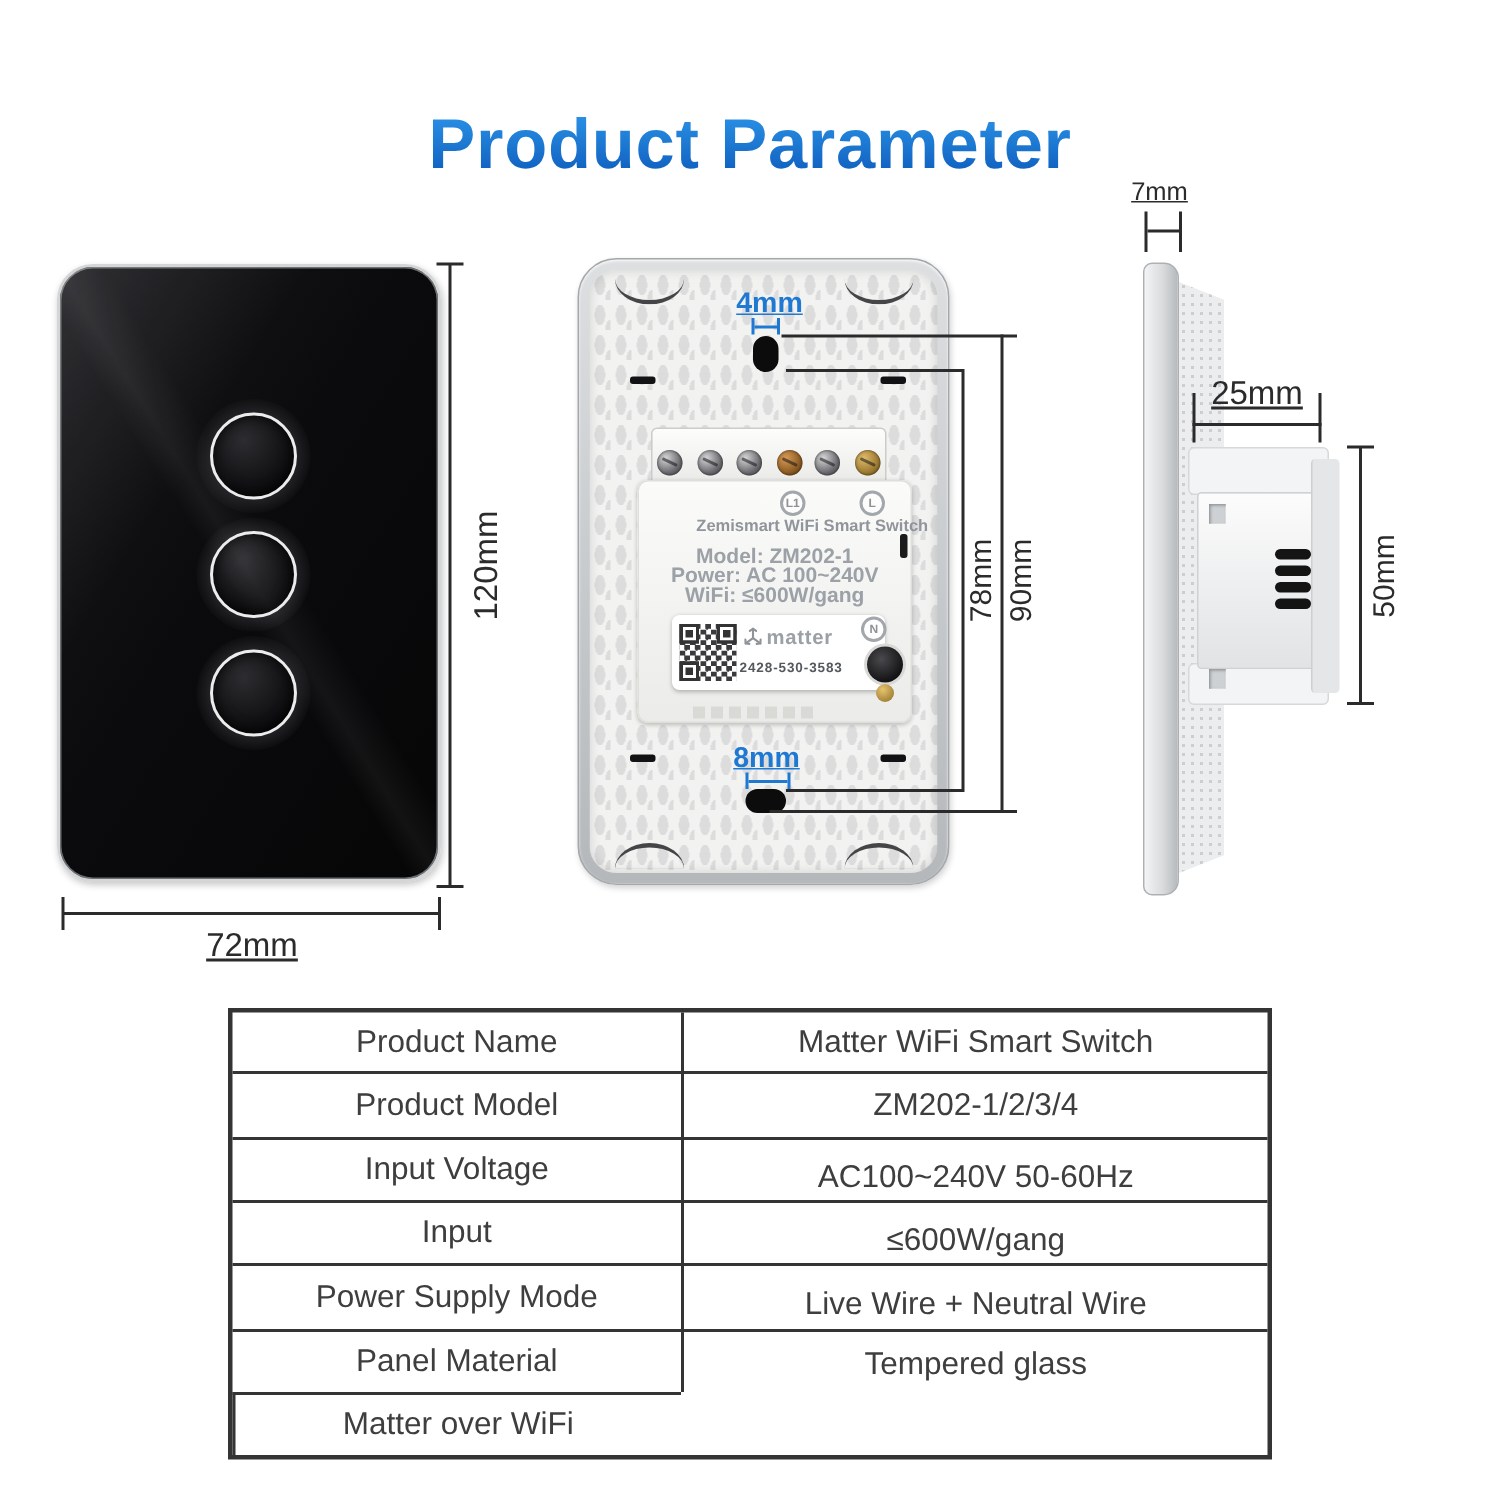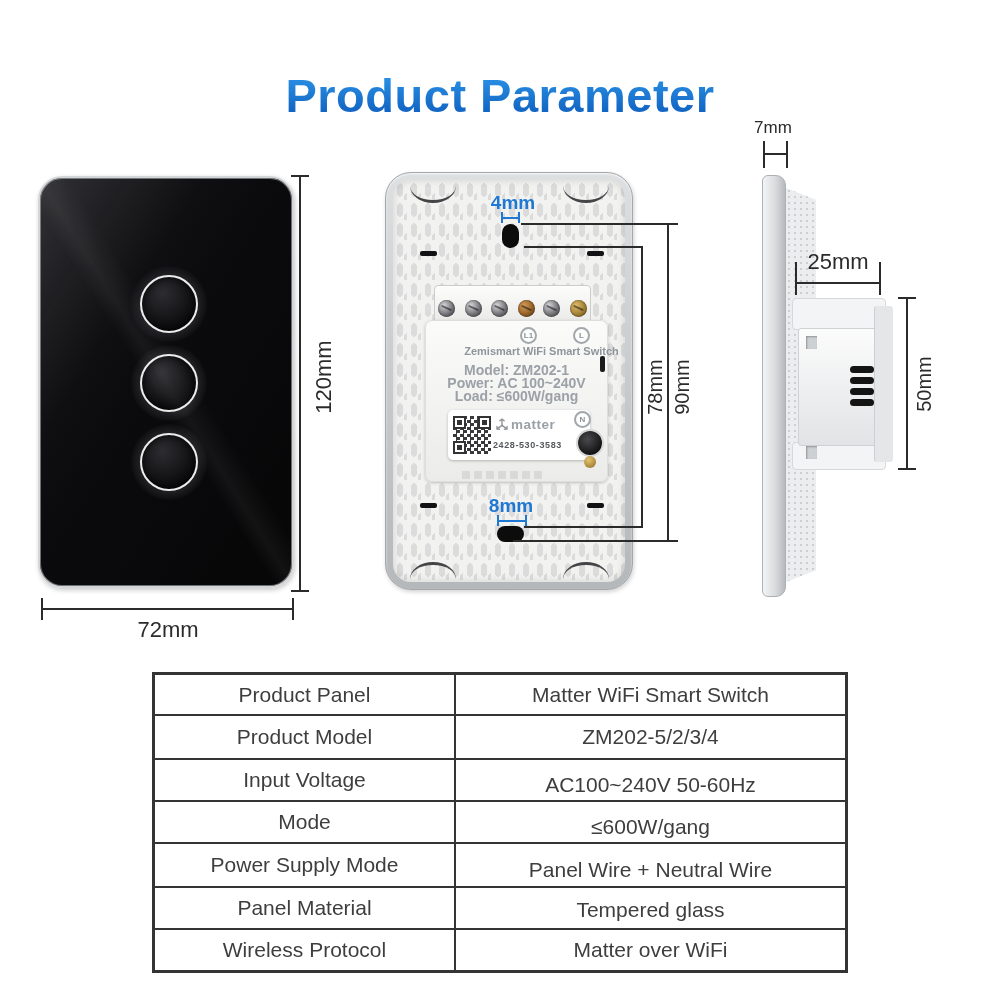--- a/index.html
+++ b/index.html
@@ -8,21 +8,21 @@
   .abs{position:absolute;}
   
   .title-wrap{position:absolute;left:0;right:0;top:68px;text-align:center;}
   .title{display:inline-block;font-size:47px;font-weight:bold;letter-spacing:0.5px;
          background:linear-gradient(180deg,var(--title-top,#2f9bed) 0%,var(--title-bottom,#0b57b8) 100%);
          -webkit-background-clip:text;background-clip:text;color:transparent;}
   
   .dl{position:absolute;background:var(--line-dark,#2b2b2b);}
   .dim-label{position:absolute;color:#2b2b2b;font-size:22px;white-space:nowrap;}
   .vlabel{transform:translate(-50%,-50%) rotate(-90deg);}
-  .clabel{text-align:center;}
+  .clabel{text-align:center;text-decoration:underline;}
   .bracket{position:absolute;border-left:2px solid var(--dimension-blue,#1f78d1);
            border-right:2px solid var(--dimension-blue,#1f78d1);}
   .bracket::before{content:"";position:absolute;left:0;right:0;top:45%;height:2px;
            background:var(--dimension-blue,#1f78d1);}
   .bracket.dark{border-color:var(--line-dark,#2b2b2b);}
   .bracket.dark::before{background:var(--line-dark,#2b2b2b);}
   .bluetext{color:var(--dimension-blue,#1f78d1);font-weight:bold;font-size:19px;}
   
   .panel{position:absolute;left:38px;top:176px;width:256px;height:412px;border-radius:24px;
          border:2px solid #d3d5d7;box-sizing:border-box;
@@ -167,21 +167,21 @@
       <span class="screw" style="left:108px;"></span>
       <span class="screw brass" style="left:135px;"></span>
     </div>
 
     <div class="module"></div>
     <div class="term-circle" style="left:520px;top:327px;">L1</div>
     <div class="term-circle" style="left:573px;top:327px;">L</div>
     <div class="brand">Zemismart WiFi Smart Switch</div>
     <div class="mline" style="top:362px;">Model: ZM202-1</div>
     <div class="mline" style="top:375px;">Power: AC 100~240V</div>
-    <div class="mline" style="top:388px;">Load: ≤600W/gang</div>
+    <div class="mline" style="top:388px;">WiFi: ≤600W/gang</div>
     <div class="mslit" style="left:600px;top:356px;"></div>
 
     <div class="sticker">
       <div class="qr">
           <span class="finder"></span>
         </div>
       <svg width="14" height="15" viewBox="0 0 16 16" style="position:absolute;left:47px;top:7px;">
         <g stroke="#8f9499" stroke-width="1.6" fill="none" stroke-linecap="round">
           <path d="M8 9 L8 2"></path>
             <path d="M5.6 3.6 L8 2 L10.4 3.6"></path>
@@ -236,29 +236,28 @@
     <div class="dl" style="left:879px;top:262px;width:2px;height:33px;"></div>
     <div class="dl" style="left:795px;top:282px;width:86px;height:2px;"></div>
 
     <div class="dl" style="left:906px;top:298px;width:2px;height:172px;"></div>
     <div class="dl" style="left:898px;top:297px;width:18px;height:2px;"></div>
     <div class="dl" style="left:898px;top:468px;width:18px;height:2px;"></div>
     <div class="dim-label vlabel" style="left:924px;top:384px;font-size:20px;">50mm</div>
   </div>
 
   <div class="spec-table">
-    <div class="cell label">Product Panel</div>
+    <div class="cell label">Product Name</div>
     <div class="cell value">Matter WiFi Smart Switch</div>
     <div class="cell label">Product Model</div>
-    <div class="cell value">ZM202-5/2/3/4</div>
+    <div class="cell value">ZM202-1/2/3/4</div>
     <div class="cell label">Input Voltage</div>
     <div class="cell value low">AC100~240V 50-60Hz</div>
-    <div class="cell label">Mode</div>
+    <div class="cell label">Input</div>
     <div class="cell value low">≤600W/gang</div>
     <div class="cell label">Power Supply Mode</div>
-    <div class="cell value low">Panel Wire + Neutral Wire</div>
+    <div class="cell value low">Live Wire + Neutral Wire</div>
     <div class="cell label">Panel Material</div>
     <div class="cell value low2">Tempered glass</div>
-    <div class="cell label">Wireless Protocol</div>
     <div class="cell value">Matter over WiFi</div>
   </div>
 
 </div>
 
 </body></html>

